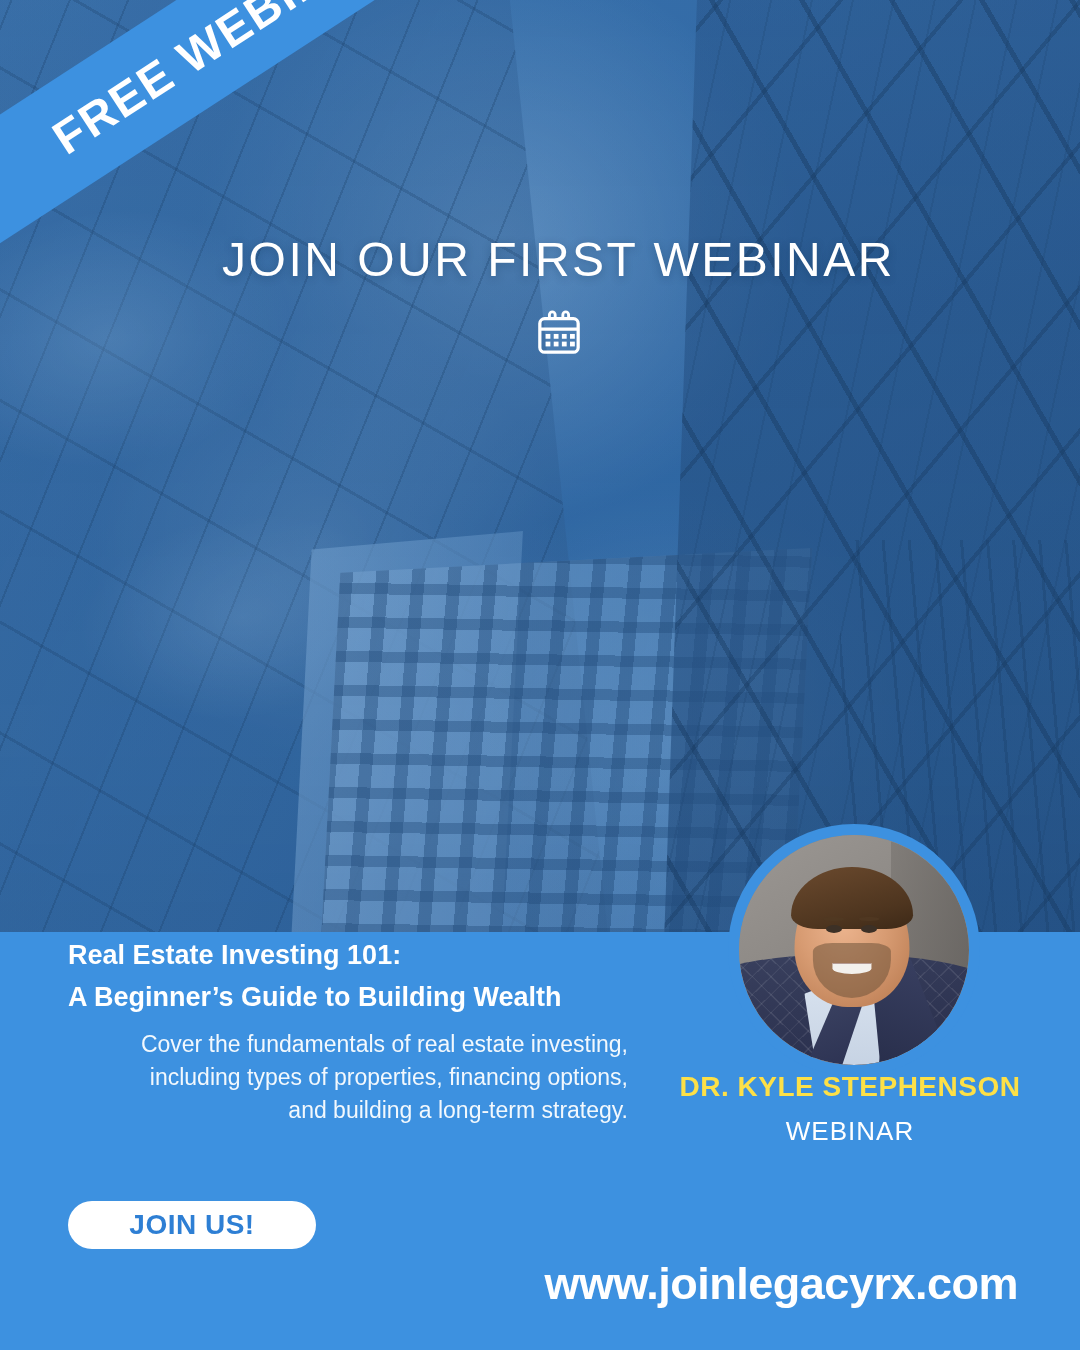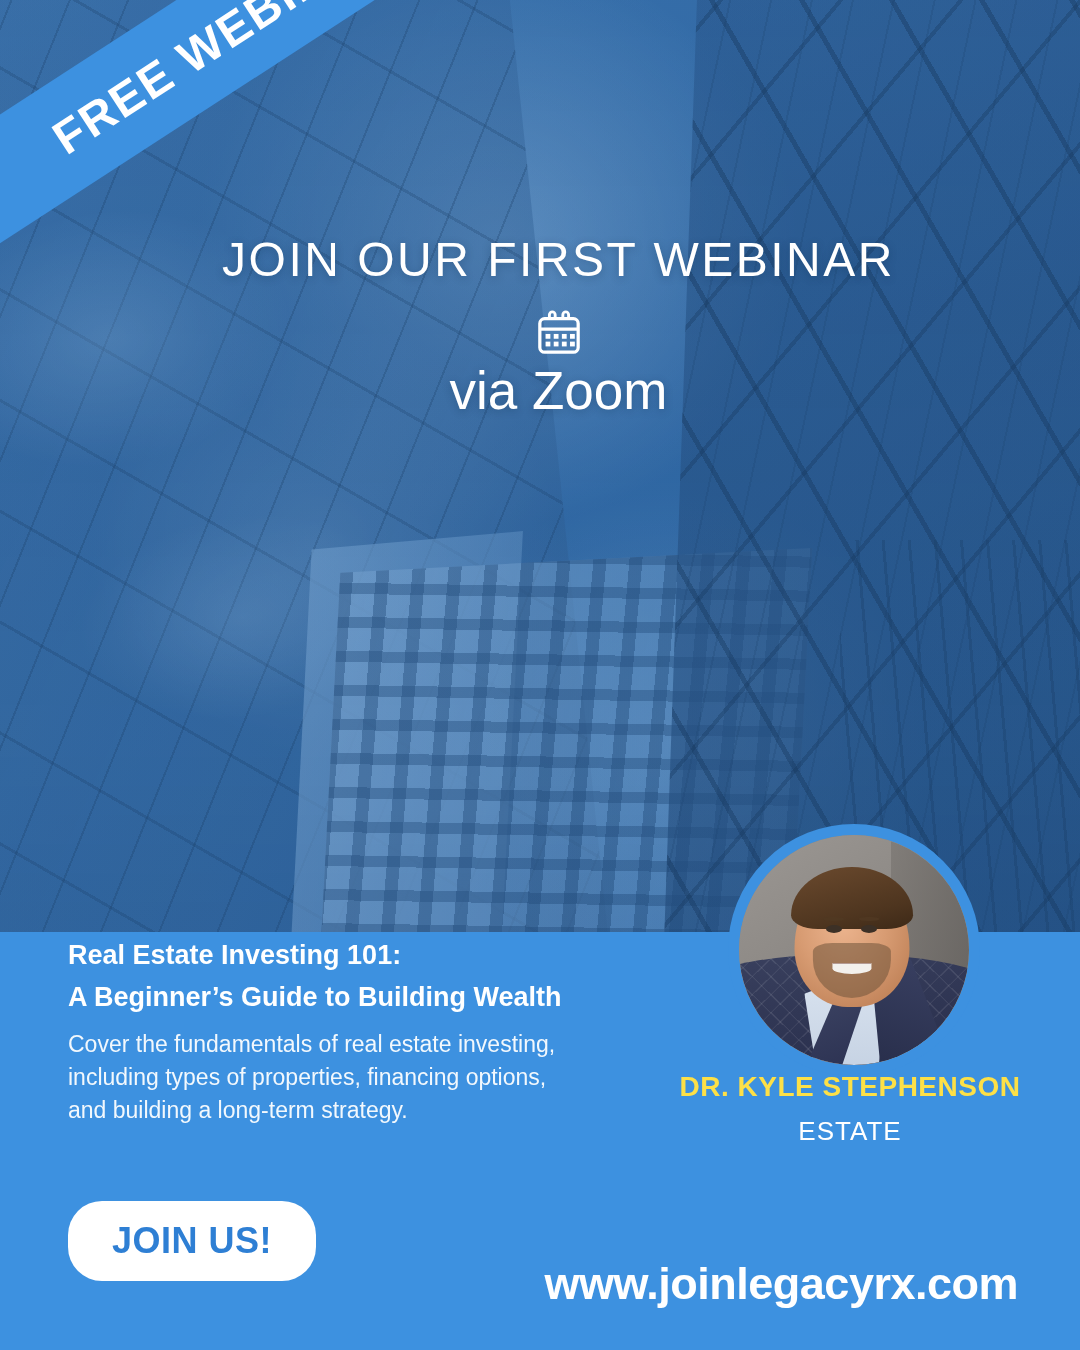--- a/index.html
+++ b/index.html
@@ -341,20 +341,21 @@
     font-size: 27px;
     font-weight: bold;
     line-height: 1.55;
   }
   .blurb-body {
     font-size: 23px;
     font-weight: normal;
     line-height: 1.45;
     margin-top: 9px;
     color: #f2f8fd;
+    text-align: right;
   }
 
   
   .speaker-name {
     position: absolute;
     left: 640px;
     top: 1071px;
     width: 420px;
     text-align: center;
     color: #fde047;
@@ -373,26 +374,26 @@
     font-weight: normal;
     letter-spacing: 1px;
   }
 
   
   .cta {
     position: absolute;
     left: 68px;
     top: 1201px;
     width: 248px;
-    height: 80px;
+    height: 48px;
     background: #ffffff;
     border: none;
     border-radius: 34px;
     color: #2e7fd4;
-    font-size: 36px;
+    font-size: 28px;
     font-weight: bold;
     letter-spacing: 0.5px;
     cursor: pointer;
     font-family: "Liberation Sans", sans-serif;
   }
 
   
   .url {
     position: absolute;
     right: 62px;
@@ -438,21 +439,20 @@
           <rect x="18.5" y="25" width="5" height="5"></rect>
           <rect x="27" y="25" width="5" height="5"></rect>
           <rect x="35.5" y="25" width="5" height="5"></rect>
           <rect x="10" y="33" width="5" height="5"></rect>
           <rect x="18.5" y="33" width="5" height="5"></rect>
           <rect x="27" y="33" width="5" height="5"></rect>
           <rect x="35.5" y="33" width="5" height="5"></rect>
         </g>
       </svg>
     </div>
-    <div class="via-text">via Zoom</div>
   </div>
 
   <div class="panel"></div>
 
   <div class="speaker-photo">
     <div class="photo-inner">
       <div class="ph-wall"></div>
       <div class="ph-wall-edge"></div>
       <div class="ph-torso"></div>
       <div class="ph-shirt"></div>
@@ -472,19 +472,19 @@
 
   <div class="blurb">
     <div class="blurb-head">Real Estate Investing 101:</div>
     <div class="blurb-head">A Beginner’s Guide to Building Wealth</div>
     <div class="blurb-body">Cover the fundamentals of real estate investing,</div>
     <div class="blurb-body" style="margin-top:0">including types of properties, financing options,</div>
     <div class="blurb-body" style="margin-top:0">and building a long-term strategy.</div>
   </div>
 
   <div class="speaker-name">DR. KYLE STEPHENSON</div>
-  <div class="speaker-role">ESTATE</div>
+  <div class="speaker-role">WEBINAR</div>
 
   <button class="cta">JOIN US!</button>
 
   <div class="url">www.joinlegacyrx.com</div>
 
 </div>
 
 </body></html>

